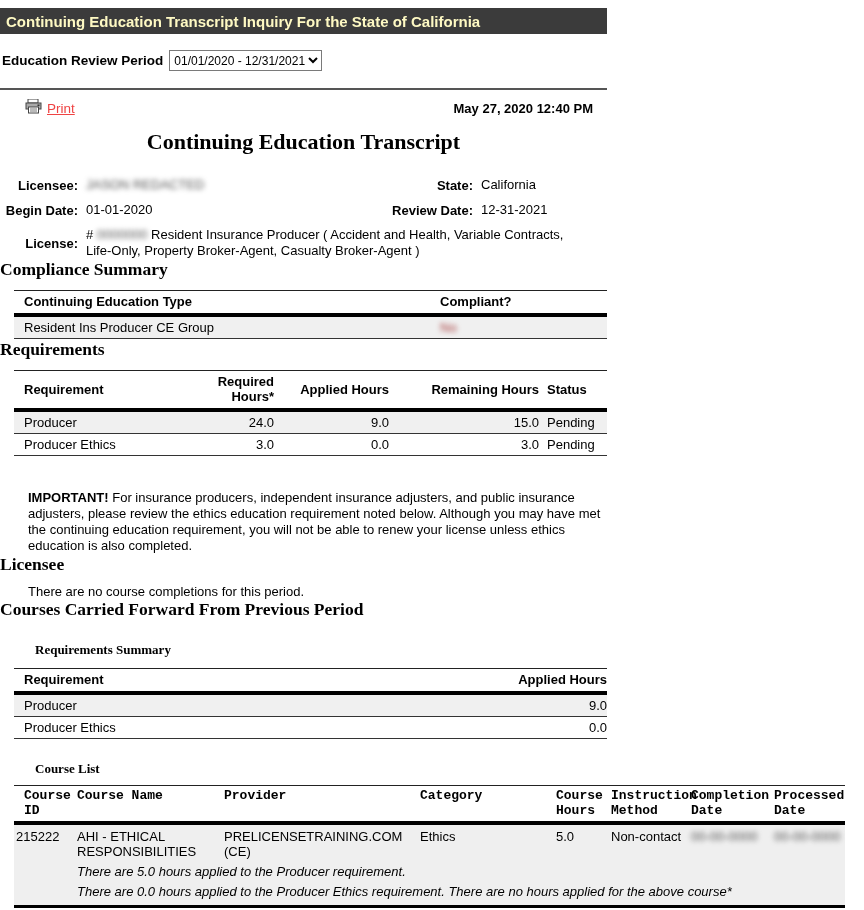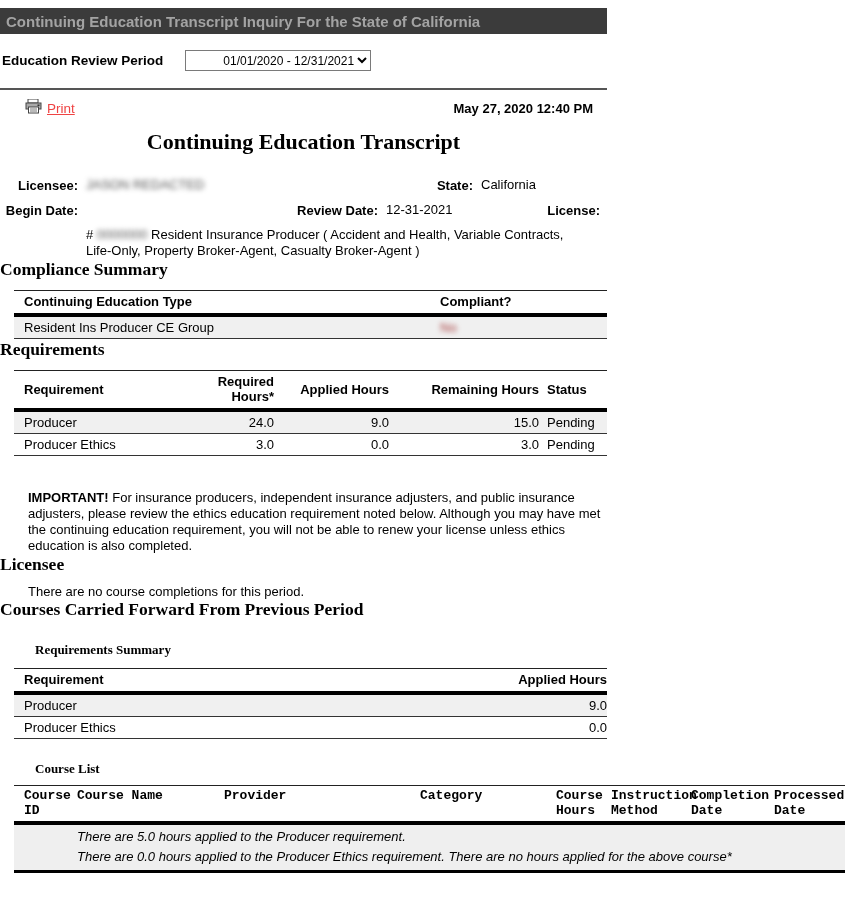--- a/index.html
+++ b/index.html
@@ -8,30 +8,30 @@
     width:864px; min-height:910px;
     font-family:"Liberation Sans", sans-serif;
     font-size:13px; color:#000;
     position:relative;
   }
   .serif { font-family:"Liberation Serif", serif; font-weight:bold; }
 
   
   .topbar {
     margin-top:8px; width:607px; height:26px; background:#3b3b3b;
-    color:#a3a3a3; font-weight:bold; font-size:15px;
+    color:#fef9c3; font-weight:bold; font-size:15px;
     display:flex; align-items:center; padding-left:6px;
   }
 
   
   .review-row { margin:16px 0 0 2px; display:flex; align-items:center; }
   .review-row label { font-weight:bold; font-size:13.5px; }
   .review-row select {
-    margin-left:22px; font-family:"Liberation Sans",sans-serif;
-    font-size:12px; height:21px; border:1px solid #7a7a7a; background:#fff; color:#000;padding-left:33px;
+    margin-left:6px; font-family:"Liberation Sans",sans-serif;
+    font-size:12px; height:21px; border:1px solid #7a7a7a; background:#fff; color:#000;
   }
 
   .divider { margin-top:17px; width:607px; height:0; border-top:2px solid #555; }
 
   
   .print-row { width:607px; margin-top:9px; display:flex; align-items:center; }
   .print-link { display:flex; align-items:center; margin-left:25px; text-decoration:none; cursor:pointer; }
   .print-link .ptxt { color:#ef4444; text-decoration:underline; font-size:13.5px; margin-left:5px; }
   .stamp { margin-left:auto; padding-right:14px; font-weight:bold; font-size:13px; }
 
@@ -124,20 +124,21 @@
 
 <div class="report-title serif">Continuing Education Transcript</div>
 
 <div class="info-grid">
   <div class="ilabel">Licensee:</div>
   <div class="ival"><span class="redact">JASON REDACTED</span></div>
   <div class="ilabel">State:</div>
   <div class="ival">California</div>
 
   <div class="ilabel">Begin Date:</div>
+  <div class="ival">01-01-2020</div>
   <div class="ilabel">Review Date:</div>
   <div class="ival">12-31-2021</div>
 
   <div class="ilabel">License:</div>
   <div class="ival span3">
     <span>#</span>
     <span class="redact">0000000</span>
     <span>Resident Insurance Producer ( Accident and Health,  Variable Contracts,  Life-Only,  Property Broker-Agent,  Casualty Broker-Agent )</span>
   </div>
 </div>
@@ -248,20 +249,30 @@
       <th class="thc">Provider</th>
       <th class="thc">Category</th>
       <th>Course Hours</th>
       <th>Instruction Method</th>
       <th>Completion Date</th>
       <th>Processed Date</th>
     </tr>
   </thead>
   <tbody>
     <tr>
+      <td style="padding-left:2px">215222</td>
+      <td style="padding-left:15px">AHI - ETHICAL RESPONSIBILITIES</td>
+      <td>PRELICENSETRAINING.COM (CE)</td>
+      <td>Ethics</td>
+      <td>5.0</td>
+      <td>Non-contact</td>
+      <td><span class="redact">00-00-0000</span></td>
+      <td><span class="redact">00-00-0000</span></td>
+    </tr>
+    <tr>
       <td></td>
       <td colspan="7" class="note" style="padding-left:15px">There are 5.0 hours applied to the Producer requirement.</td>
     </tr>
     <tr>
       <td></td>
       <td colspan="7" class="note" style="padding-left:15px">There are 0.0 hours applied to the Producer Ethics requirement.  There are no hours applied for the above course*</td>
     </tr>
   </tbody>
 </table>
 

